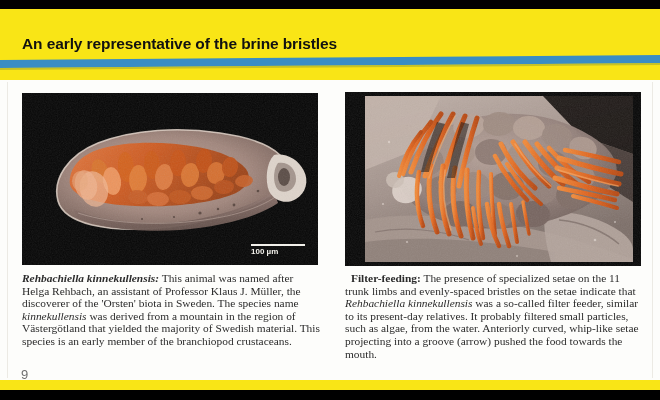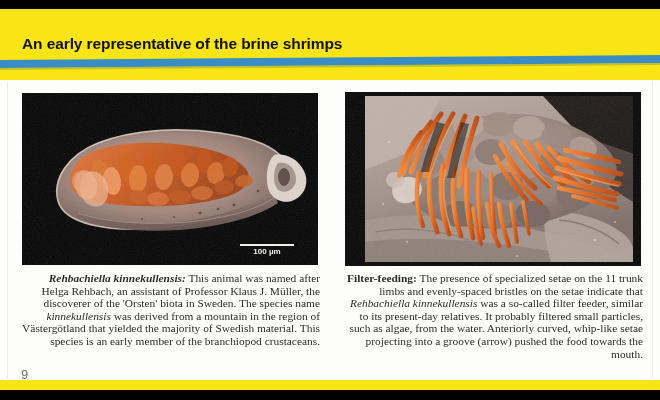--- a/index.html
+++ b/index.html
@@ -91,22 +91,22 @@
     background: #060606;
   }
   .fig-left  { left: 22px;  top: 93px; width: 296px; height: 172px; }
   .fig-right { left: 345px; top: 92px; width: 296px; height: 174px; }
 
   .fig-canvas { position: absolute; inset: 0; }
 
   
   .scalebar {
     position: absolute;
-    right: 24px; bottom: 9px;
-    text-align: center;
+    right: 13px; bottom: 9px;
+    text-align: left;
   }
   .scalebar .bar {
     width: 54px; height: 2px;
     background: #f2f0ea;
     margin: 0 auto 1px auto;
   }
   .scalebar .lbl {
     font-family: "Liberation Sans", sans-serif;
     font-size: 8px;
     font-weight: bold;
@@ -114,27 +114,27 @@
     white-space: nowrap;
   }
 
   
   .caption {
     position: absolute;
     font-family: "Liberation Serif", serif;
     font-size: 11.4px;
     line-height: 12.6px;
     color: #2b2b2b;
-    text-align: right;
+    text-align: left;
   }
   .cap-left  { left: 22px;  top: 272px; width: 298px; }
   .cap-right { left: 345px; top: 272px; width: 298px; }
   .caption i  { }
   .caption .lead { font-weight: bold; font-style: italic; }
-  .caption .lead-up { font-weight: bold; font-style: normal; }
+  .caption .lead-up { font-weight: bold; font-style: normal; margin-left: 6px; }
 
   
   .page-number {
     position: absolute;
     left: 21px; top: 367px;
     font-family: "Liberation Sans", sans-serif;
     font-size: 13px;
     color: #6f6f6f;
   }
 
@@ -153,21 +153,21 @@
   }
 </style>
 </head>
 <body>
 
 <div class="page">
 
   <div class="top-black"></div>
 
   <div class="header-band">
-    <div class="header-title">An early representative of the brine shrimps</div>
+    <div class="header-title">An early representative of the brine bristles</div>
   </div>
   <div class="blue-stripe"></div>
   <div class="blue-stripe-shadow"></div>
 
   <div class="content"></div>
   <div class="edge-line-left"></div>
   <div class="edge-line-right"></div>
 
   <div class="fig fig-left">
     <svg class="fig-canvas" viewBox="0 0 296 172" preserveAspectRatio="none">

